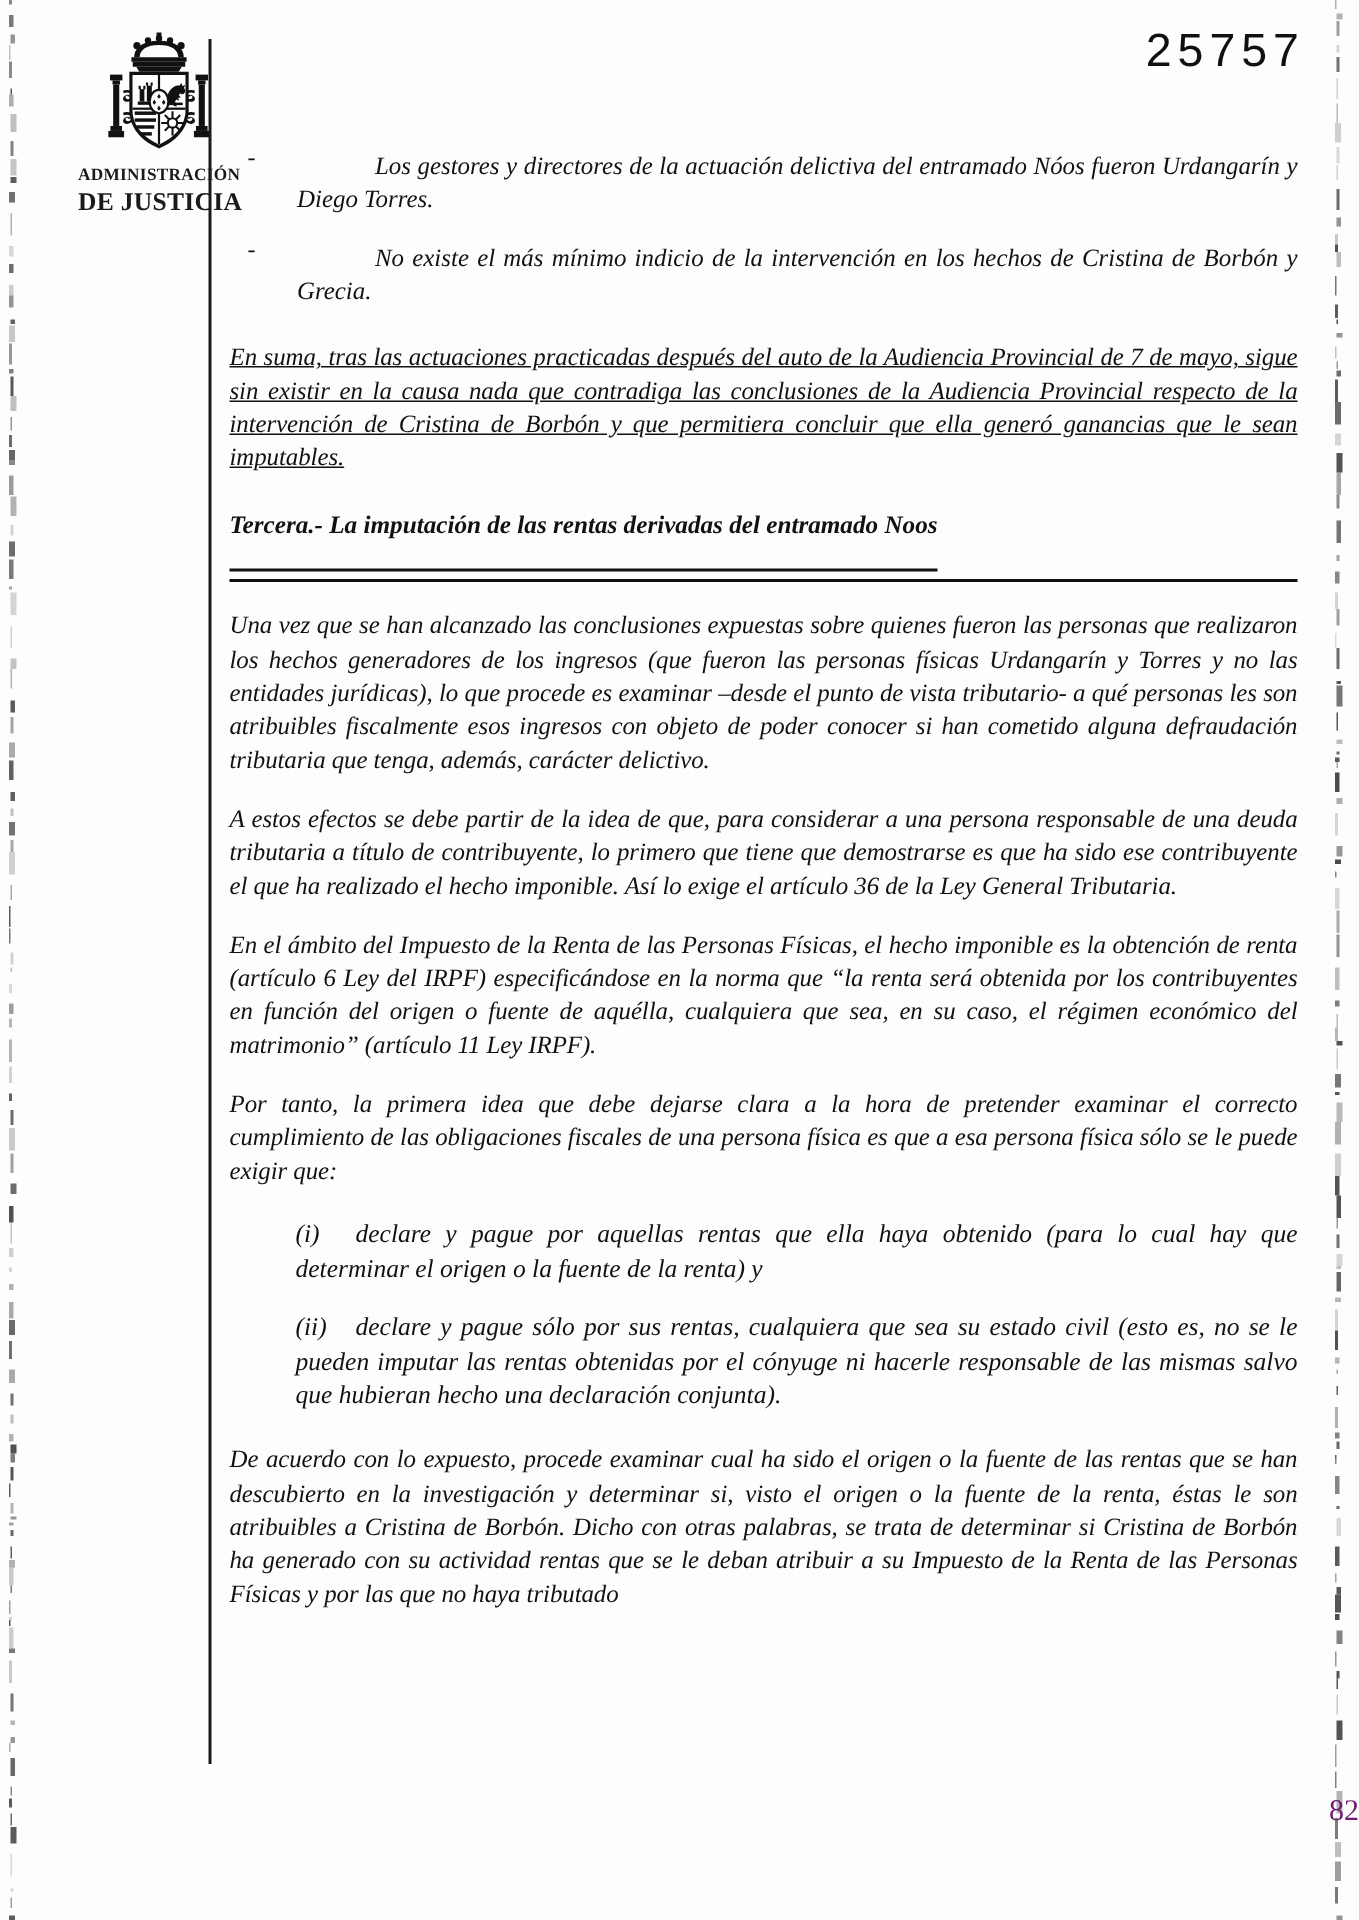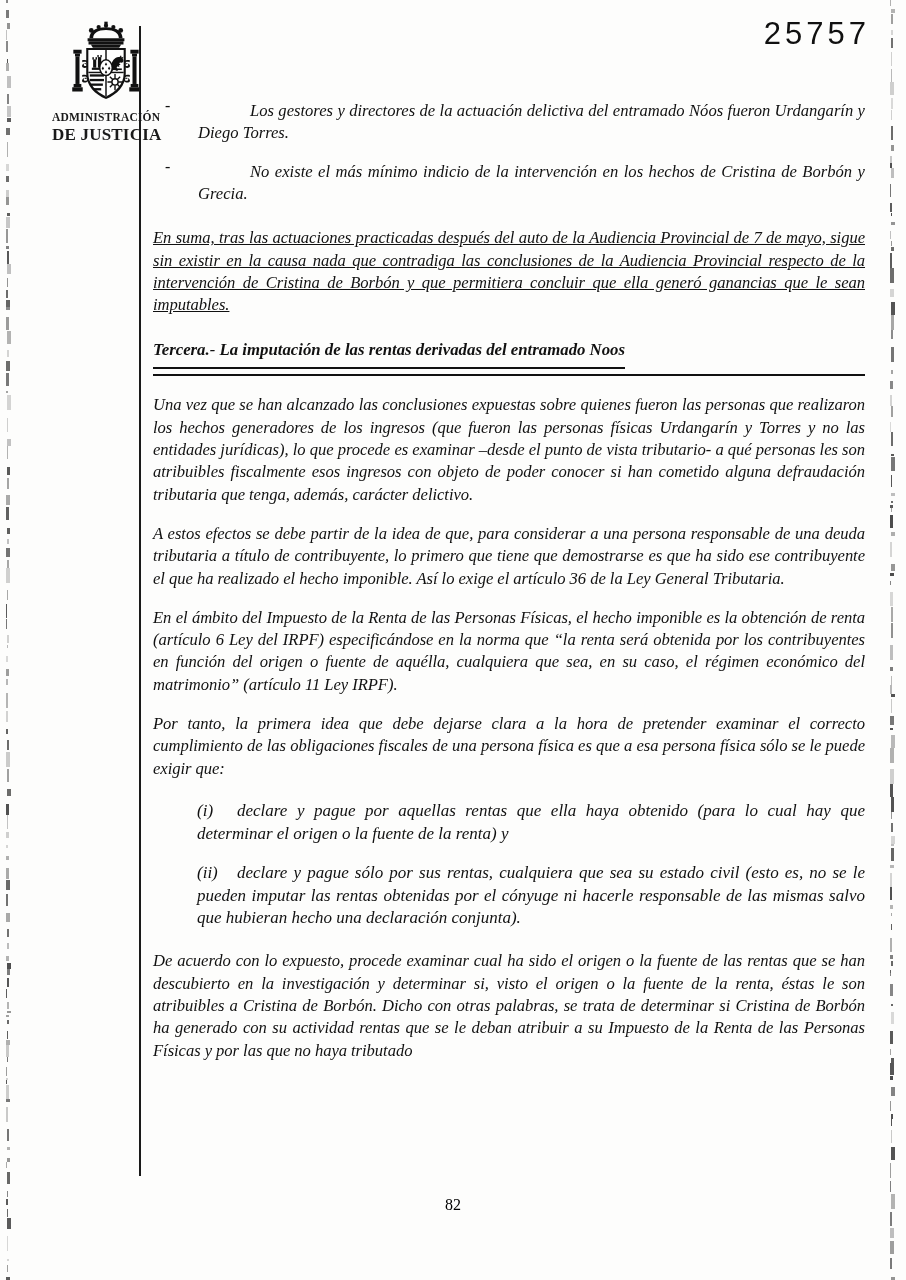--- a/index.html
+++ b/index.html
@@ -146,40 +146,40 @@
   #section-heading-wrap {
     margin: 6px 0 18px 0;
   }
   #section-heading {
     font-style: italic;
     font-weight: bold;
     font-size: 16.8px;
     line-height: 1.3;
     display: inline-block;
     border-bottom: 2px solid #111;
-    padding-bottom: 7px;
+    padding-bottom: 19px;
     margin-bottom: 0;
   }
   #section-rule {
     width: 100%;
     height: 2px;
     background: #111;
     margin-top: 5px;
   }
 
   
   #footer-page {
     position: absolute;
     left: 0;
     right: 0;
     top: 1196px;
-    text-align: center;
-    font-size: 16px;
+    text-align: right;
+    font-size: 20px;
     font-style: normal;
-    color: #000000;
+    color: #701a75;
   }
 </style>
 </head>
 <body>
 
 <div id="page">
 
   <div class="scan-edge left">
       <i style="top:0px;height:3px;width:2px;left:0px;opacity:0.64"></i>
       <i style="top:10px;height:8px;width:3px;left:0px;opacity:0.73"></i>

